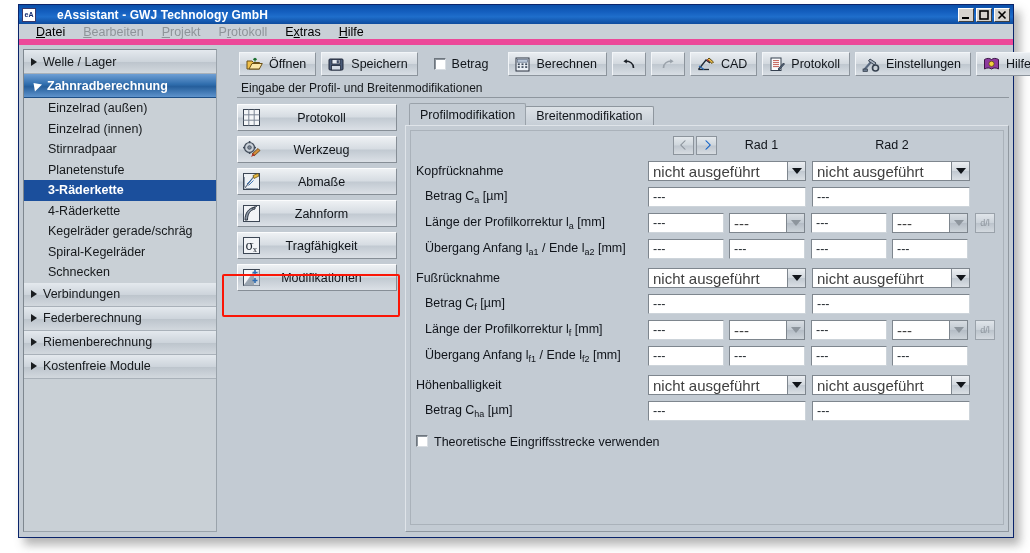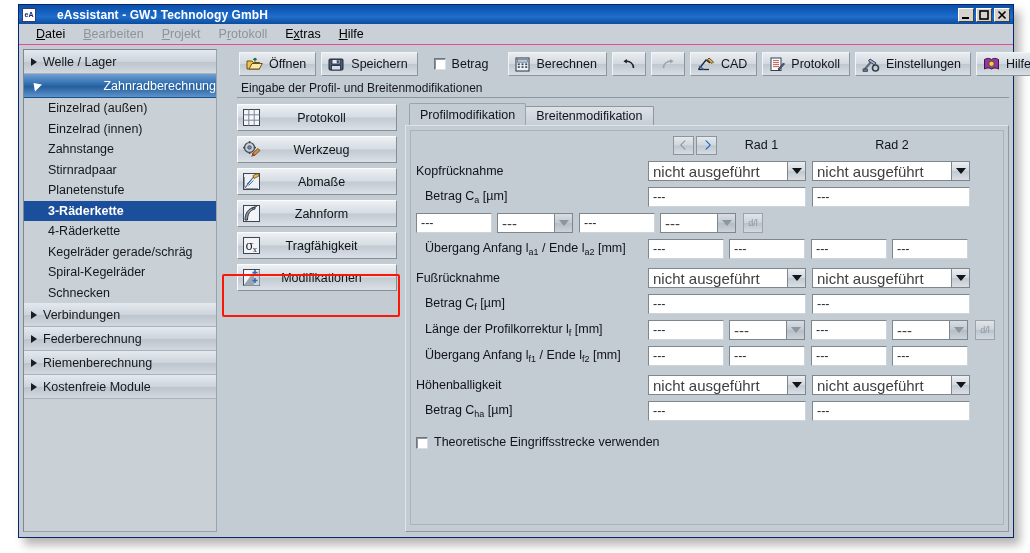--- a/index.html
+++ b/index.html
@@ -55,21 +55,21 @@
     font-family: "Liberation Sans", sans-serif;
   }
   .win-btn svg { display: block; }
 
   
   #menu-bar {
     height: 21px; flex: none;
     background: #c9d0d7;
     display: flex; align-items: center;
     padding-left: 8px;
-    border-bottom: 1px solid #ec4899;
+    border-bottom: 6px solid #ec4899;
   }
   .menu-item {
     font-size: 12.5px; color: #000; padding: 1px 9px;
     white-space: nowrap;
   }
   .menu-item.disabled { color: #8e9499; }
   .menu-item u { text-underline-offset: 1px; }
 
   
   #body-split { flex: 1; display: flex; padding: 4px 4px 5px 4px; gap: 16px; min-height: 0; }
@@ -85,23 +85,22 @@
   }
   .nav-group {
     height: 24px; flex: none;
     background: linear-gradient(to bottom, #e4e9ee 0%, #cdd4db 50%, #bcc4cc 51%, #d2d8de 100%);
     border-bottom: 1px solid #a9b1b9;
     display: flex; align-items: center; padding-left: 7px;
     font-size: 12.5px; color: #15181b;
   }
   .nav-group.expanded {
     background: linear-gradient(to bottom, #6f9fd4 0%, #2f6dad 45%, #265f9c 55%, #5e93cc 100%);
-    color: #ffffff; font-weight: normal;
+    color: #ffffff; font-weight: bold;
     border-bottom: 1px solid #1e4f86;
-    justify-content: space-between;
   }
   .tri {
     width: 0; height: 0; margin-right: 6px; flex: none;
     border-top: 4.5px solid transparent;
     border-bottom: 4.5px solid transparent;
     border-left: 6px solid #1a1d20;
   }
   .tri-open {
     width: 0; height: 0; margin-right: 6px; flex: none;
     border-left: 5px solid transparent;
@@ -286,21 +285,21 @@
   
   #hdr-row { display: flex; align-items: center; height: 22px; margin-bottom: 4px; }
   .navarrow {
     width: 21px; height: 19px;
     background: linear-gradient(to bottom, #e4e9ed 0%, #cfd6dc 48%, #bfc7cf 52%, #d7dce1 100%);
     border: 1px solid #8c949c;
     display: flex; align-items: center; justify-content: center;
   }
   .rad-hdr { font-size: 12.5px; color: #10141a; text-align: center; }
 
-  .chk-row { display: flex; align-items: flex-end; gap: 6px; margin-top: 13px; font-size: 12.5px; color: #10141a; }
+  .chk-row { display: flex; align-items: flex-start; gap: 6px; margin-top: 13px; font-size: 12.5px; color: #10141a; }
 
   #panel-inner-border {
     position: absolute; left: 4px; right: 4px; top: 4px; bottom: 6px;
     border: 1px solid #aab2ba;
     pointer-events: none;
   }
 </style>
 </head>
 <body>
 
@@ -348,23 +347,20 @@
       <div class="nav-group expanded">
         <span class="tri-open"></span>
         <span>Zahnradberechnung</span>
       </div>
 
       <div class="nav-leaf">
           <span>Einzelrad (außen)</span>
         </div>
       <div class="nav-leaf">
           <span>Einzelrad (innen)</span>
-        </div>
-      <div class="nav-leaf">
-          <span>Zahnstange</span>
         </div>
       <div class="nav-leaf">
           <span>Stirnradpaar</span>
         </div>
       <div class="nav-leaf">
           <span>Planetenstufe</span>
         </div>
       <div class="nav-leaf selected">
           <span>3-Räderkette</span>
         </div>
@@ -628,20 +624,21 @@
 
             <div class="row">
               <div class="lbl indent"><span>Betrag C</span><sub>a</sub><span> [µm]</span></div>
               <div class="fld wide">---</div>
               <div class="colgap"></div>
               <div class="fld wide">---</div>
               <div class="dl-spacer"></div>
             </div>
 
             <div class="row">
+              <div class="lbl indent"><span>Länge der Profilkorrektur l</span><sub>a</sub><span> [mm]</span></div>
               <div class="fld half">---</div>
               <div class="cellgap"></div>
               <div class="combo small">
                 <div class="cv">---</div>
                 <div class="arrow">
                     <span class="caret-d dis"></span>
                   </div>
               </div>
               <div class="colgap"></div>
               <div class="fld half">---</div>

